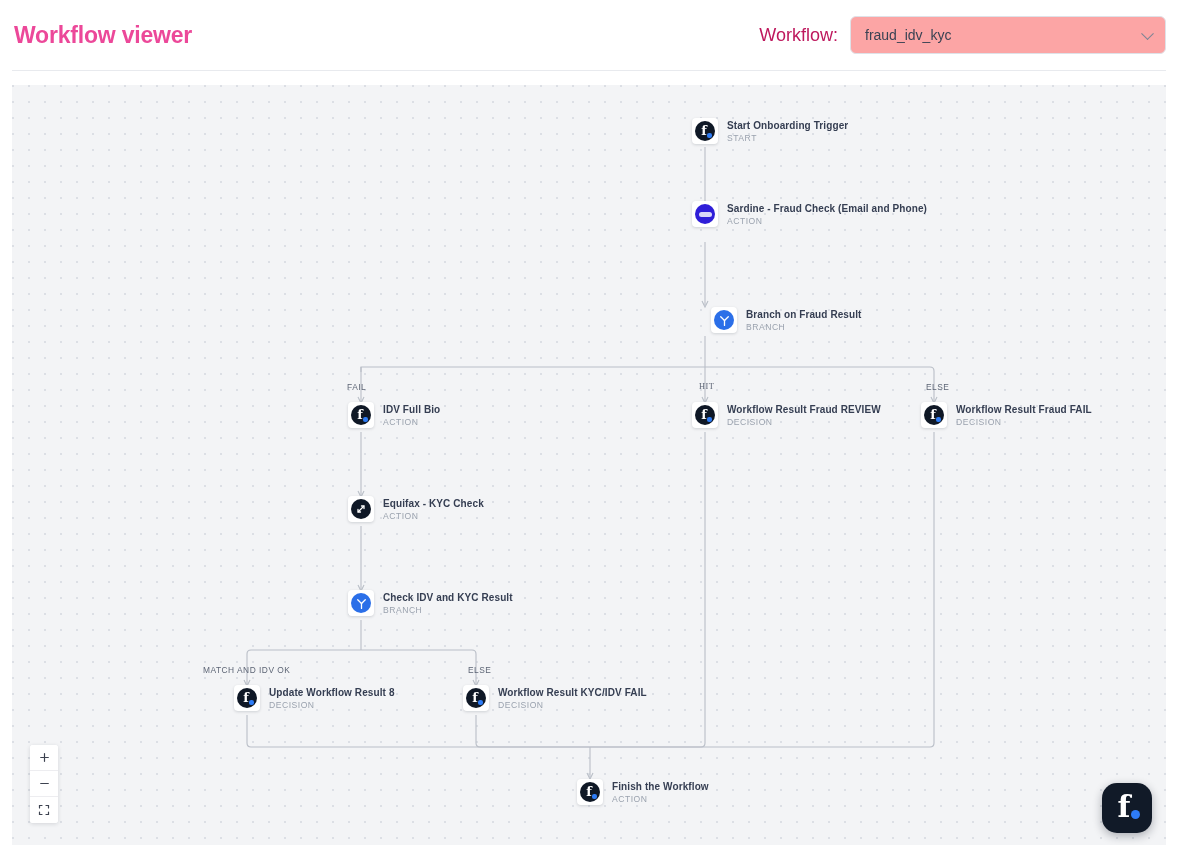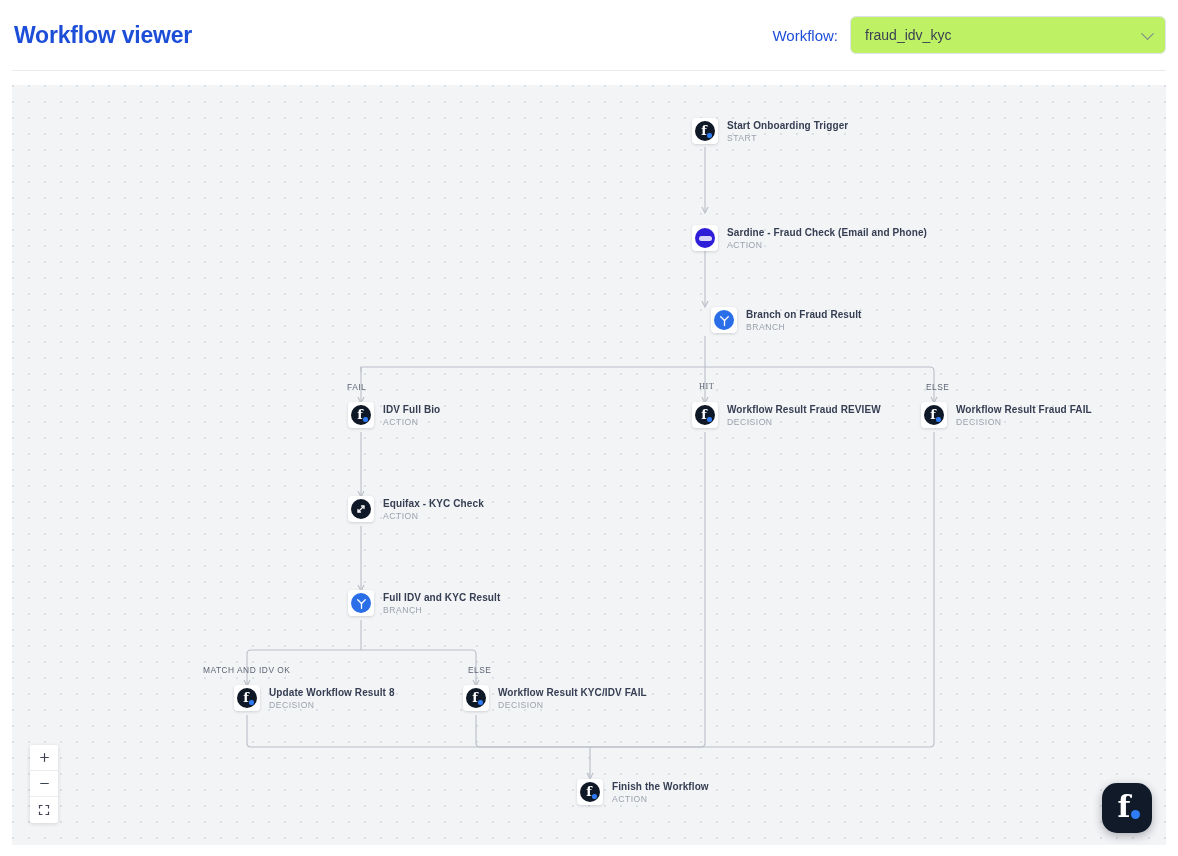--- a/index.html
+++ b/index.html
@@ -19,39 +19,39 @@
     width: 1178px; height: 70px;
     display: flex;
     align-items: center;
     justify-content: space-between;
     padding: 0 12px 0 14px;
     background: #ffffff;
   }
   .page-title {
     font-size: 23px;
     font-weight: bold;
-    color: #1d4ed8;
+    color: #ec4899;
     letter-spacing: -0.2px;
   }
   .wf-select-wrap {
     display: flex;
     align-items: center;
     gap: 12px;
   }
   .wf-label {
-    font-size: 15px;
-    color: #1d4ed8;
+    font-size: 18px;
+    color: #be185d;
   }
   .wf-select {
     position: relative;
     width: 316px;
     height: 38px;
     border: 1px solid #dfe2e8;
     border-radius: 6px;
-    background: #bef264;
+    background: #fca5a5;
     display: flex;
     align-items: center;
     padding: 0 14px;
     cursor: pointer;
   }
   .wf-select-value {
     font-size: 14px;
     color: #3b4253;
   }
   .chevron {
@@ -301,21 +301,21 @@
           <span class="f-glyph">f</span>
           <span class="dot"></span>
         </div>
     </div>
     <div class="node-text">
       <div class="node-title">Start Onboarding Trigger</div>
       <div class="node-subtitle">START</div>
     </div>
   </div>
 
-  <div class="node" style="left:680px; top:140px;">
+  <div class="node" style="left:680px; top:116px;">
     <div class="node-icon-box">
       <div class="ic-circle ic-sardine">
           <span class="s-mark"></span>
         </div>
     </div>
     <div class="node-text">
       <div class="node-title">Sardine - Fraud Check (Email and Phone)</div>
       <div class="node-subtitle">ACTION</div>
     </div>
   </div>
@@ -395,21 +395,21 @@
     <div class="node-icon-box">
       <div class="ic-circle ic-branch">
         <svg width="13" height="13" viewBox="0 0 24 24" fill="none" stroke="#ffffff" stroke-width="2.4" stroke-linecap="round">
           <path d="M12 21 L12 12"></path>
             <path d="M12 12 L5 5"></path>
             <path d="M12 12 L19 5"></path>
         </svg>
       </div>
     </div>
     <div class="node-text">
-      <div class="node-title">Full IDV and KYC Result</div>
+      <div class="node-title">Check IDV and KYC Result</div>
       <div class="node-subtitle">BRANCH</div>
     </div>
   </div>
 
   <div class="node" style="left:222px; top:600px;">
     <div class="node-icon-box">
       <div class="ic-circle ic-fintech">
           <span class="f-glyph">f</span>
           <span class="dot"></span>
         </div>

